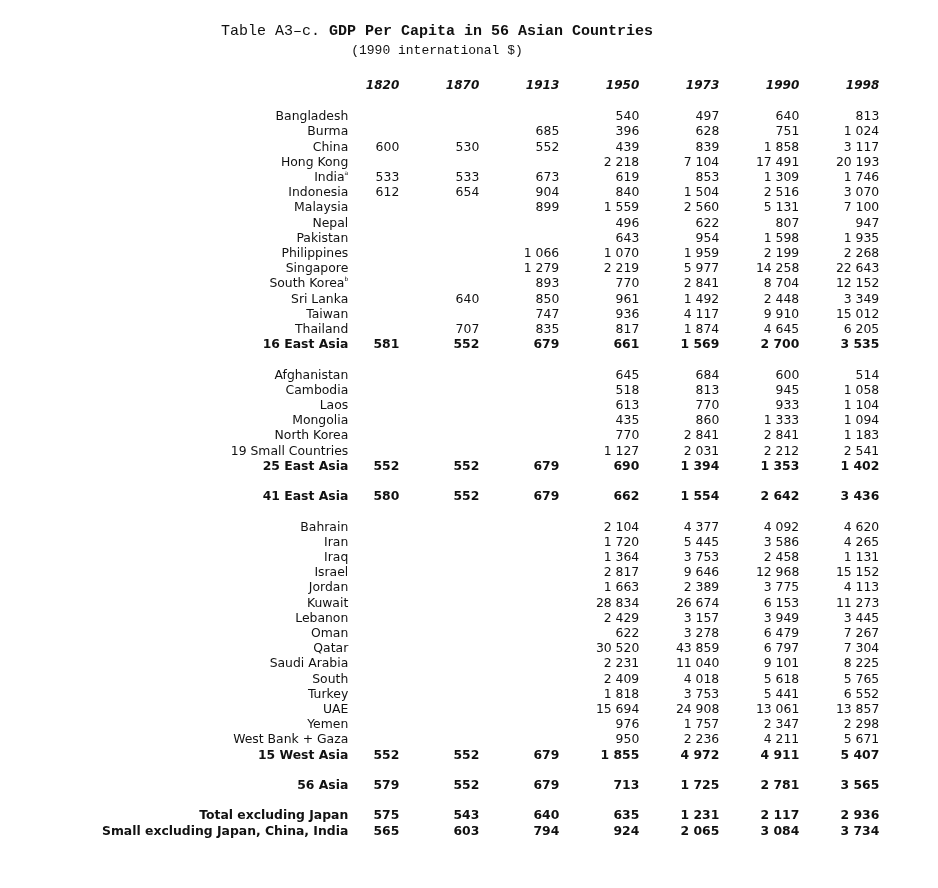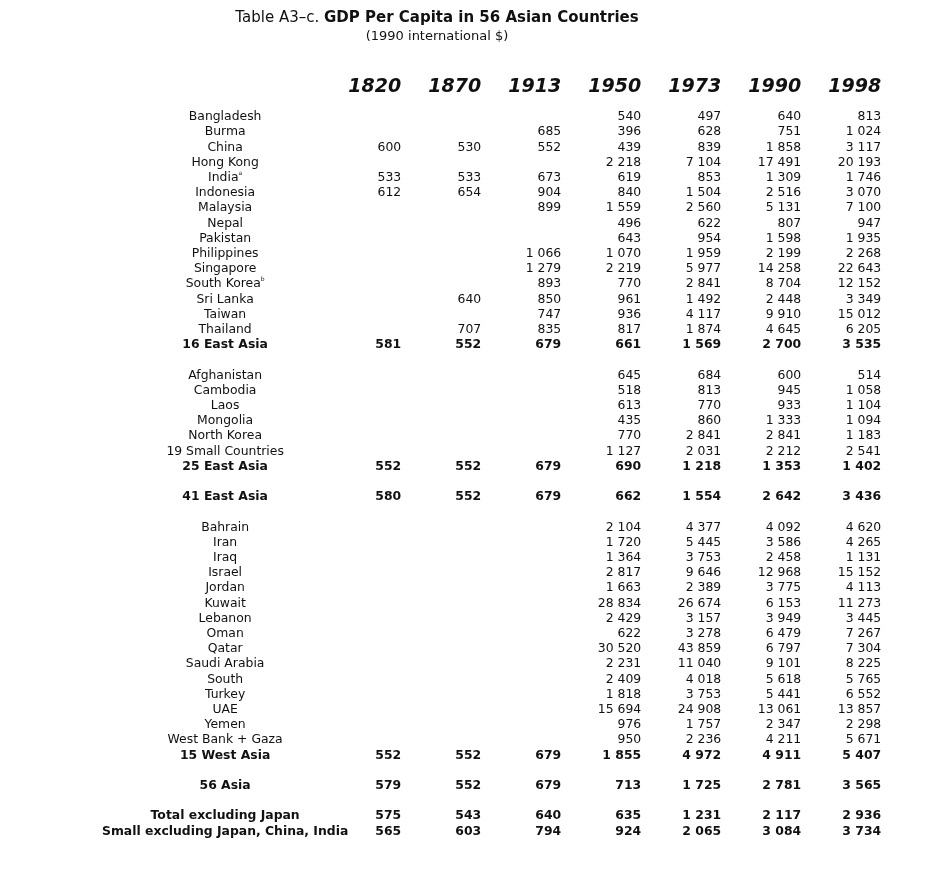--- a/index.html
+++ b/index.html
@@ -1,32 +1,32 @@
 <!DOCTYPE html>
 <html><head>
 <meta charset="utf-8">
 <style>
   html, body { margin: 0; padding: 0; background: #ffffff; }
   body {
     width: 938px; height: 888px; position: relative; overflow: hidden;
     font-family: "DejaVu Sans", "Liberation Sans", sans-serif;
     color: #111111;
   }
-  .title-wrap { position: absolute; top: 7px; left: 0; width: 938px; text-align: center; }
+  .title-wrap { position: absolute; top: 22px; left: 0; width: 938px; text-align: center; font-family: Liberation Mono, monospace; }
   .title { font-size: 15px; line-height: 20px; margin-left: -64px; }
   .title .bold { font-weight: bold; }
   .subtitle { font-size: 13px; line-height: 17px; margin-left: -64px; }
 
   table.data {
     position: absolute; left: 102px; top: 78px;
     border-collapse: collapse; font-size: 12.4px;
   }
   table.data td, table.data th { padding: 0; height: 15.2px; line-height: 15.2px; white-space: nowrap; }
-  th.yr { font-style: italic; font-weight: bold; font-size: 19px; text-align: right; height: 20px; line-height: 20px; }
-  td.name { width: 190px; text-align: center; }
+  th.yr { font-style: italic; font-weight: bold; font-size: 12px; text-align: right; height: 20px; line-height: 20px; }
+  td.name { width: 190px; text-align: right; }
   td.num, th.yr { text-align: right; }
   col.c0 { width: 190px; }
   col.c1 { width: 51px; }
   col.c2 { width: 80px; }
   col.c3 { width: 80px; }
   col.c4 { width: 80px; }
   col.c5 { width: 80px; }
   col.c6 { width: 80px; }
   col.c7 { width: 80px; }
   tr.bold td { font-weight: bold; }
@@ -293,21 +293,21 @@
         <td class="num">2 031</td>
         <td class="num">2 212</td>
         <td class="num">2 541</td>
       </tr>
       <tr class="bold">
         <td class="name"><span>25 East Asia</span><sup></sup></td>
         <td class="num">552</td>
         <td class="num">552</td>
         <td class="num">679</td>
         <td class="num">690</td>
-        <td class="num">1 218</td>
+        <td class="num">1 394</td>
         <td class="num">1 353</td>
         <td class="num">1 402</td>
       </tr>
       <tr class="gap">
         <td colspan="8" style="height: 15.2px;"></td>
       </tr>
       <tr class="bold">
         <td class="name"><span>41 East Asia</span><sup></sup></td>
         <td class="num">580</td>
         <td class="num">552</td>

